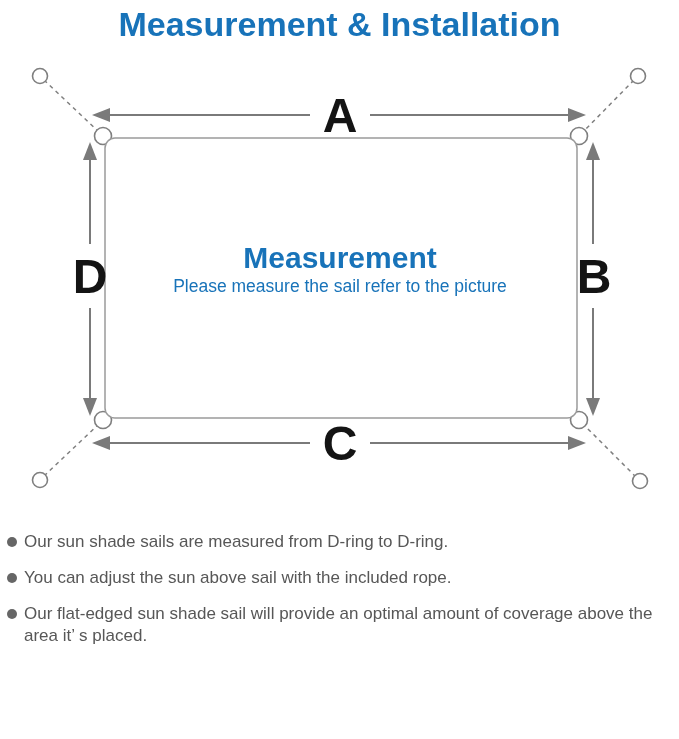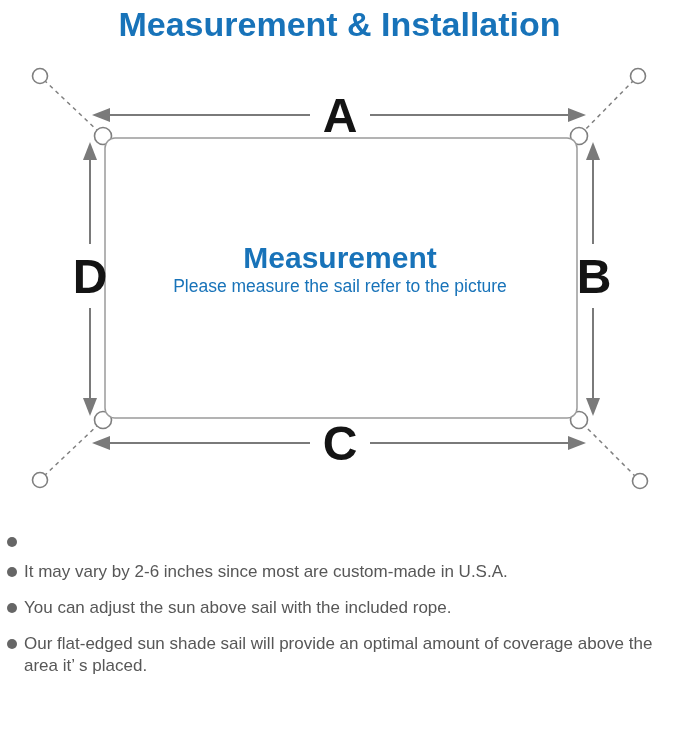--- a/index.html
+++ b/index.html
@@ -122,24 +122,21 @@
     <polygon points="593,358 586,340 600,340" style="fill:var(--line,#7a7a7a);"></polygon>
     <text class="dim-label" x="594" y="218" text-anchor="middle" dominant-baseline="central">B</text>
 
     <text class="center-title" x="340" y="199" text-anchor="middle" dominant-baseline="central">Measurement</text>
     <text class="center-subtitle" x="340" y="228" text-anchor="middle" dominant-baseline="central">Please measure the sail refer to the picture</text>
   </svg>
 
   <ul class="notes">
     <li>
       <span class="bullet-dot"></span>
-    </li>
-    <li>
-      <span class="bullet-dot"></span>
-      <span>It may vary by 2-6 inches since most are custom-made in U.S.A.</span>
+      <span>Our sun shade sails are measured from D-ring to D-ring.</span>
     </li>
     <li>
       <span class="bullet-dot"></span>
       <span>You can adjust the sun above sail with the included rope.</span>
     </li>
     <li>
       <span class="bullet-dot"></span>
       <span>Our flat-edged sun shade sail will provide an optimal amount of coverage above the area it’ s placed.</span>
     </li>
   </ul>

